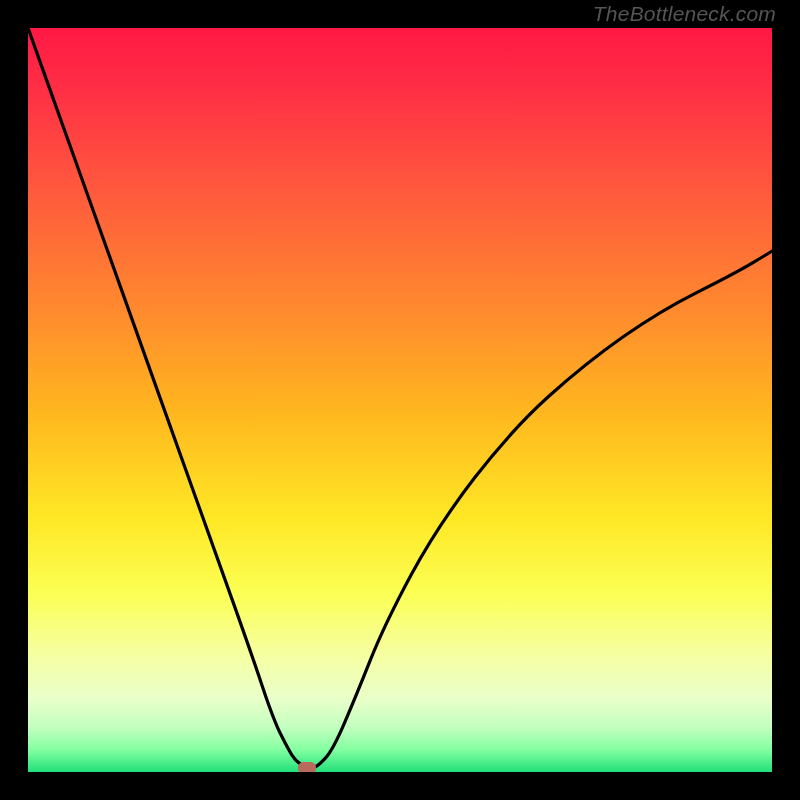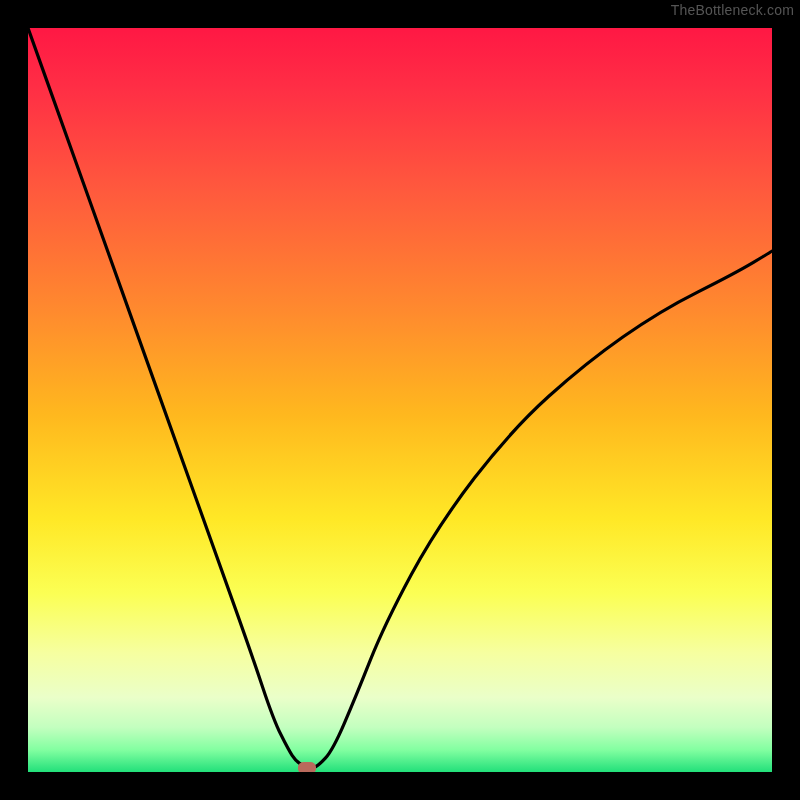--- a/index.html
+++ b/index.html
@@ -13,27 +13,28 @@
   }
   .frame {
     position: relative;
     width: 800px;
     height: 800px;
     background: #000;
   }
   .watermark {
     position: absolute;
     top: 2px;
-    right: 6px;
+    right: 24px;
     color: #555;
-    font-size: 14px;
+    font-size: 21px;
     font-weight: 500;
     letter-spacing: 0.2px;
     z-index: 5;
     user-select: none;
+    font-style: italic;
   }
   .plot-area {
     position: absolute;
     left: 28px;
     top: 28px;
     width: 744px;
     height: 744px;
     overflow: hidden;
   }
   .gradient {

